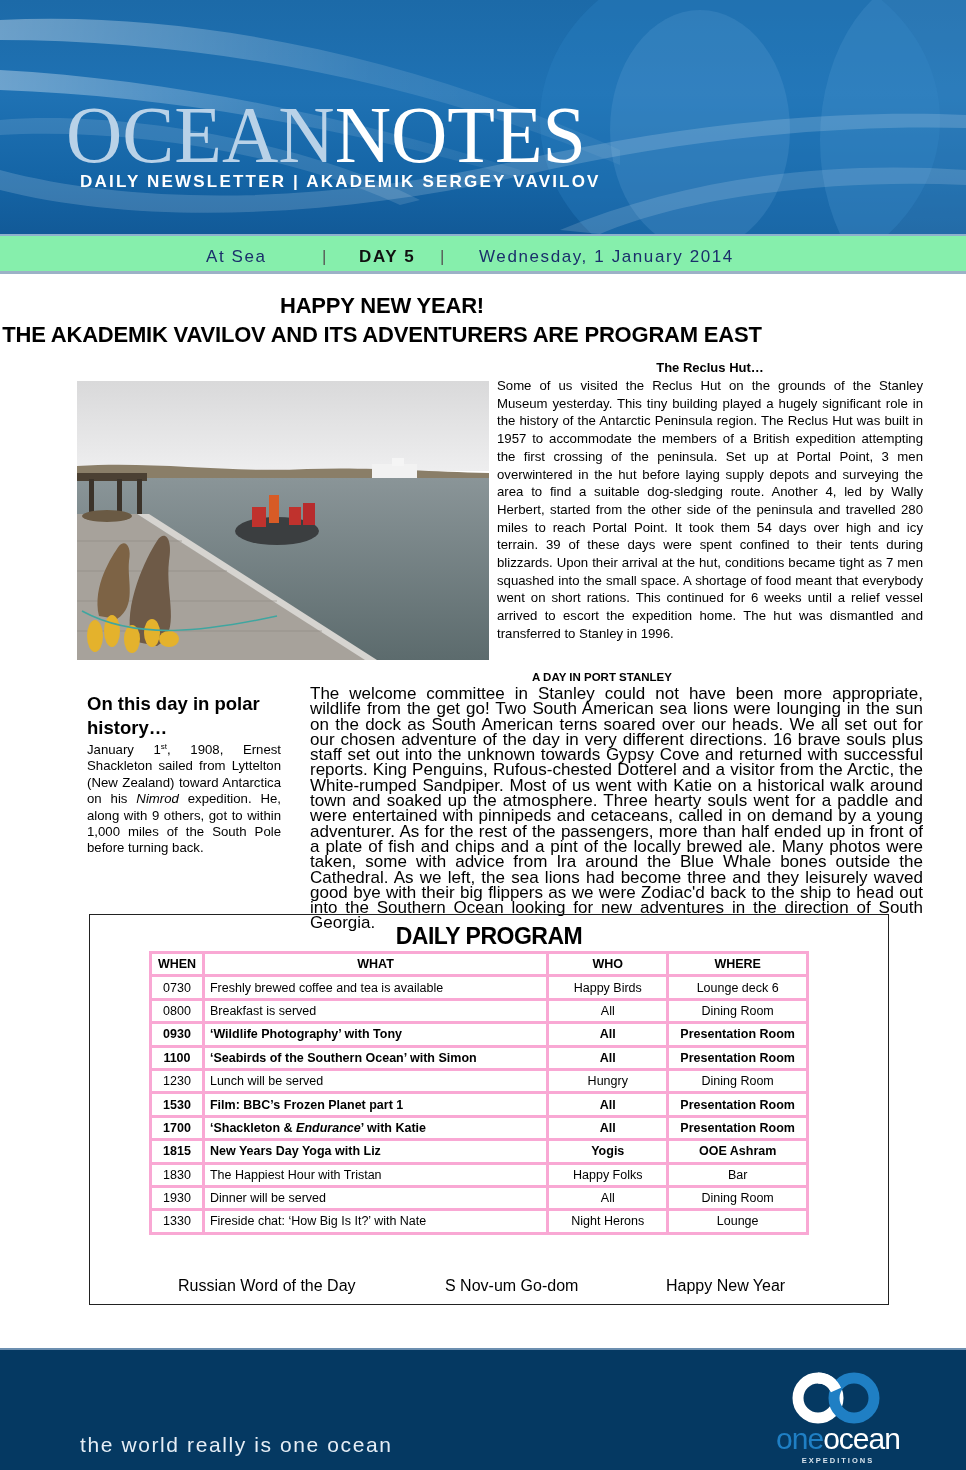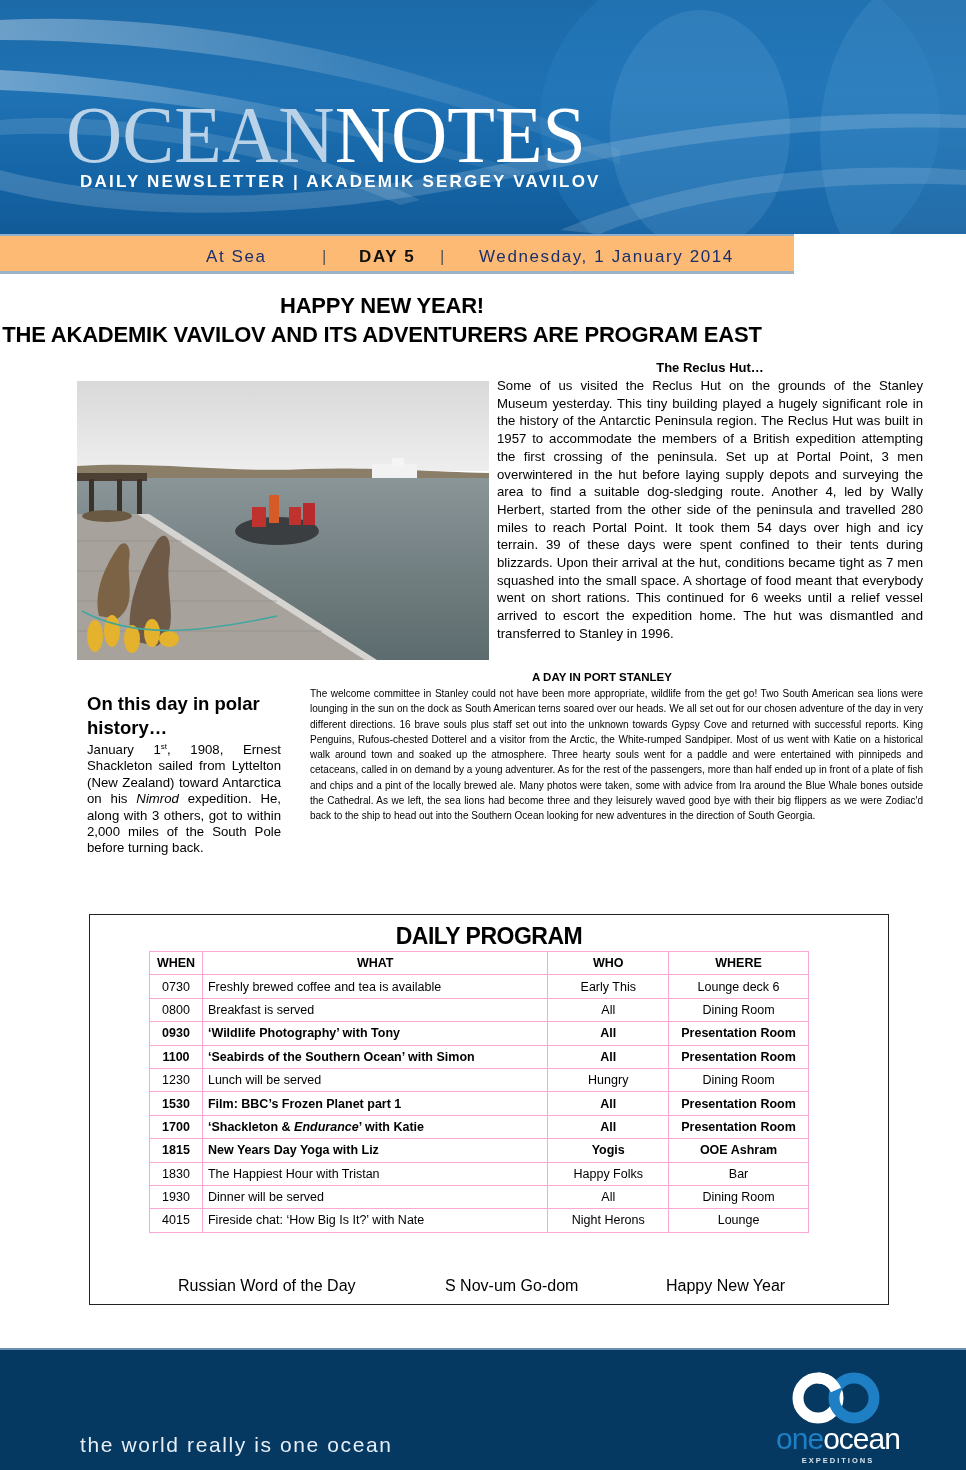--- a/index.html
+++ b/index.html
@@ -19,22 +19,22 @@
     line-height: 1; white-space: nowrap; transform: scaleY(1.02);
   }
   .masthead .title .ocean { color: #b9d2e8; }
   .masthead .title .notes { color: #ffffff; }
   .masthead .subtitle {
     position: absolute; left: 80px; top: 172px;
     font-family: Liberation Sans, sans-serif; font-weight: bold; font-size: 17px;
     color: #ffffff; letter-spacing: 2.2px; white-space: nowrap;
   }
   .dateline {
-    position: absolute; left: 0; top: 234px; width: 794px; height: 40px;
-    border-top: 2px solid #8fb0cc; border-bottom: 3px solid #9cb2c6; background: #fdba74;
+    position: absolute; left: 0; top: 234px; width: 966px; height: 40px;
+    border-top: 2px solid #8fb0cc; border-bottom: 3px solid #9cb2c6; background: #86efac;
     font-size: 17px; color: #1a2f6b; letter-spacing: 1.6px;
   }
   .dateline span { position: absolute; top: 11px; white-space: nowrap; }
   .dateline .loc { left: 206px; }
   .dateline .sep1 { left: 322px; color: #555; }
   .dateline .day { left: 359px; font-weight: bold; color: #111; }
   .dateline .sep2 { left: 440px; color: #555; }
   .dateline .date { left: 479px; }
 
   
@@ -58,21 +58,21 @@
   .reclus-body {
     position: absolute; left: 497px; top: 377px; width: 426px;
     font-size: 13.2px; line-height: 17.7px; text-align: justify;
   }
 
   .port-title {
     position: absolute; left: 532px; top: 671px; font-weight: bold; font-size: 11.5px;
   }
   .port-body {
     position: absolute; left: 310px; top: 686px; width: 613px;
-    font-size: 10px; line-height: 15.3px; text-align: justify;
+    font-size: 17px; line-height: 15.3px; text-align: justify;
   }
 
   .polar-title {
     position: absolute; left: 87px; top: 692px; width: 200px;
     font-weight: bold; font-size: 18.5px; line-height: 24px;
   }
   .polar-body {
     position: absolute; left: 87px; top: 742px; width: 194px;
     font-size: 13.2px; line-height: 16.4px; text-align: justify;
   }
@@ -85,21 +85,21 @@
   }
   .program-title {
     position: absolute; left: 0; top: 8px; width: 100%; text-align: center;
     font-weight: bold; font-size: 23px; letter-spacing: -0.5px;
   }
   table.sched {
     position: absolute; left: 59px; top: 36px; width: 660px; border-collapse: collapse;
     font-size: 12.5px;
   }
   table.sched th, table.sched td {
-    border: 1px solid #f9a8d4; height: 23.4px; padding: 0 5px; white-space: nowrap;
+    border: 3px solid #f9a8d4; height: 23.4px; padding: 0 5px; white-space: nowrap;
   }
   table.sched th { font-weight: bold; text-align: center; font-size: 12.5px; }
   table.sched td.c { text-align: center; }
   table.sched td.l { text-align: left; }
   table.sched tr.bold td { font-weight: bold; }
   table.sched col.when { width: 53px; }
   table.sched col.what { width: 346px; }
   table.sched col.who { width: 121px; }
   table.sched col.where { width: 140px; }
 
@@ -213,21 +213,21 @@
   </svg>
 </div>
 
 <h3 class="reclus-title">The Reclus Hut…</h3>
 <p class="reclus-body">Some of us visited the Reclus Hut on the grounds of the Stanley Museum yesterday. This tiny building played a hugely significant role in the history of the Antarctic Peninsula region. The Reclus Hut was built in 1957 to accommodate the members of a British expedition attempting the first crossing of the peninsula. Set up at Portal Point, 3 men overwintered in the hut before laying supply depots and surveying the area to find a suitable dog-sledging route. Another 4, led by Wally Herbert, started from the other side of the peninsula and travelled 280 miles to reach Portal Point. It took them 54 days over high and icy terrain. 39 of these days were spent confined to their tents during blizzards. Upon their arrival at the hut, conditions became tight as 7 men squashed into the small space. A shortage of food meant that everybody went on short rations. This continued for 6 weeks until a relief vessel arrived to escort the expedition home. The hut was dismantled and transferred to Stanley in 1996.</p>
 
 <h3 class="port-title">A DAY IN PORT STANLEY</h3>
 <p class="port-body">The welcome committee in Stanley could not have been more appropriate, wildlife from the get go! Two South American sea lions were lounging in the sun on the dock as South American terns soared over our heads. We all set out for our chosen adventure of the day in very different directions. 16 brave souls plus staff set out into the unknown towards Gypsy Cove and returned with successful reports. King Penguins, Rufous-chested Dotterel and a visitor from the Arctic, the White-rumped Sandpiper. Most of us went with Katie on a historical walk around town and soaked up the atmosphere.  Three hearty souls went for a paddle and were entertained with pinnipeds and cetaceans, called in on demand by a young adventurer.  As for the rest of the passengers, more than half ended up in front of a plate of fish and chips and a pint of the locally brewed ale. Many photos were taken, some with advice from Ira around the Blue Whale bones outside the Cathedral. As we left, the sea lions had become three and they leisurely waved good bye with their big flippers as we were Zodiac'd back to the ship to head out into the Southern Ocean looking for new adventures in the direction of South Georgia.</p>
 
 <h3 class="polar-title">On this day in polar history…</h3>
-<p class="polar-body"><span>January 1</span><sup>st</sup><span>, 1908, Ernest Shackleton sailed from Lyttelton (New Zealand) toward Antarctica on his </span><em>Nimrod</em><span> expedition. He, along with 3 others, got to within 2,000 miles of the South Pole before turning back.</span></p>
+<p class="polar-body"><span>January 1</span><sup>st</sup><span>, 1908, Ernest Shackleton sailed from Lyttelton (New Zealand) toward Antarctica on his </span><em>Nimrod</em><span> expedition. He, along with 9 others, got to within 1,000 miles of the South Pole before turning back.</span></p>
 
 <section class="program">
   <h2 class="program-title">DAILY PROGRAM</h2>
   <table class="sched">
     <colgroup>
         <col class="when">
         <col class="what">
         <col class="who">
         <col class="where">
       </colgroup>
@@ -236,21 +236,21 @@
         <th>WHEN</th>
         <th>WHAT</th>
         <th>WHO</th>
         <th>WHERE</th>
       </tr>
     </thead>
     <tbody>
       <tr>
         <td class="c">0730</td>
         <td class="l">Freshly brewed coffee and tea is available</td>
-        <td class="c">Early This</td>
+        <td class="c">Happy Birds</td>
         <td class="c">Lounge deck 6</td>
       </tr>
       <tr>
         <td class="c">0800</td>
         <td class="l">Breakfast is served</td>
         <td class="c">All</td>
         <td class="c">Dining Room</td>
       </tr>
       <tr class="bold">
         <td class="c">0930</td>
@@ -294,21 +294,21 @@
         <td class="c">Happy Folks</td>
         <td class="c">Bar</td>
       </tr>
       <tr>
         <td class="c">1930</td>
         <td class="l">Dinner will be served</td>
         <td class="c">All</td>
         <td class="c">Dining Room</td>
       </tr>
       <tr>
-        <td class="c">4015</td>
+        <td class="c">1330</td>
         <td class="l">Fireside chat: ‘How Big Is It?’ with Nate</td>
         <td class="c">Night Herons</td>
         <td class="c">Lounge</td>
       </tr>
     </tbody>
   </table>
   <div class="russian l1">Russian Word of the Day</div>
   <div class="russian l2">S Nov-um Go-dom</div>
   <div class="russian l3">Happy New Year</div>
 </section>

